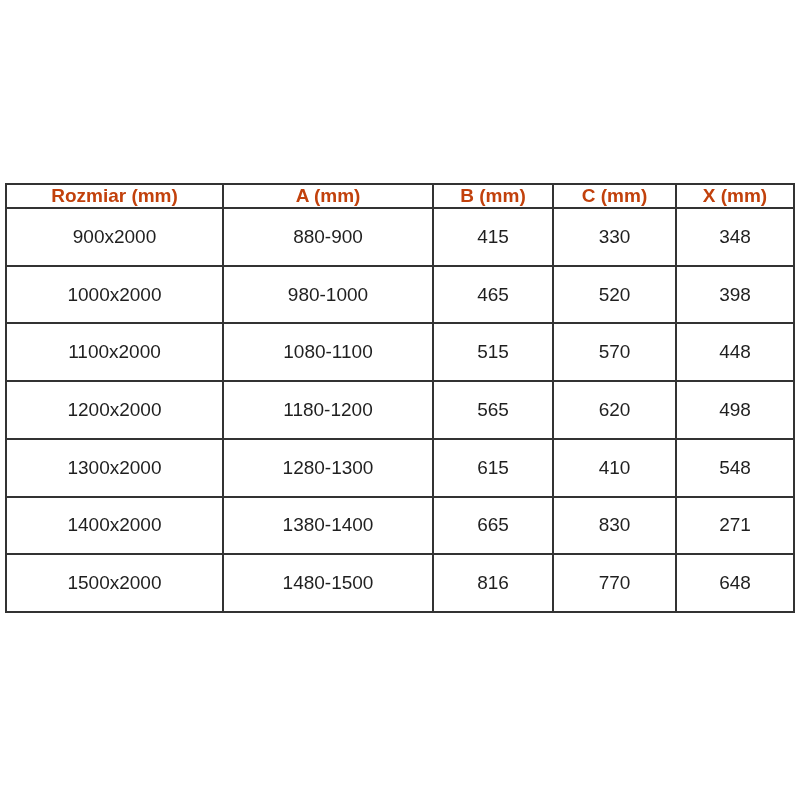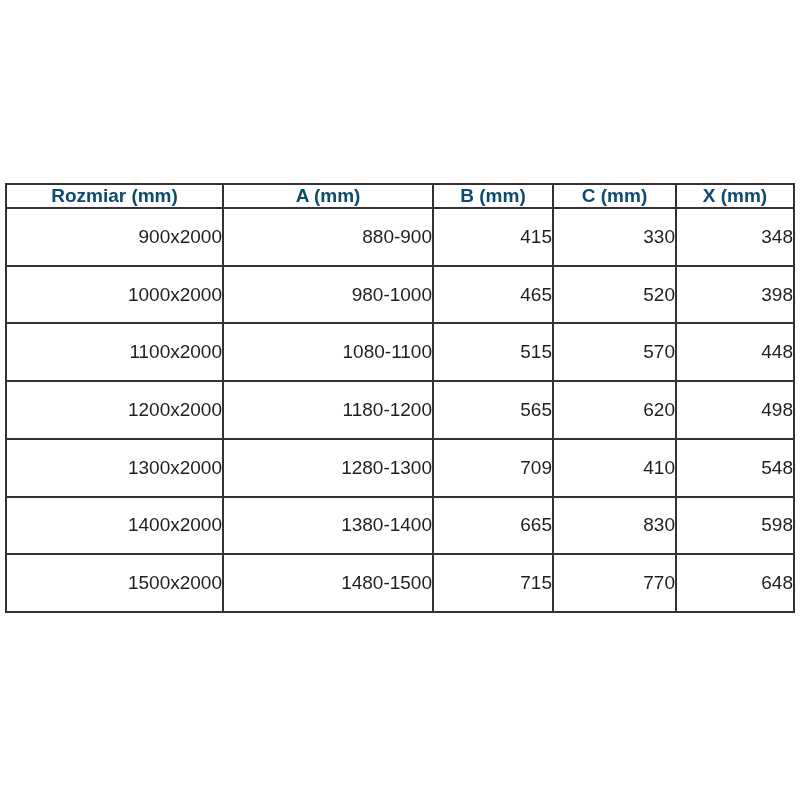--- a/index.html
+++ b/index.html
@@ -34,26 +34,25 @@
     border: 2px solid #333333;
     text-align: center;
     vertical-align: middle;
     font-size: 19px;
     padding: 0;
     overflow: hidden;
     white-space: nowrap;
   }
   table.spec-table th {
     font-weight: bold;
-    color: #0c4a6e;
+    color: #c2410c;
   }
   table.spec-table td {
     font-weight: normal;
     color: #1f1f1f;
-    text-align: right;
   }
   col.c-rozmiar { width: 217px; }
   col.c-a       { width: 210px; }
   col.c-b       { width: 120px; }
   col.c-c       { width: 123px; }
   col.c-x       { width: 118px; }
 </style>
 </head>
 <body>
 
@@ -100,33 +99,33 @@
       <tr>
         <td>1200x2000</td>
         <td>1180-1200</td>
         <td>565</td>
         <td>620</td>
         <td>498</td>
       </tr>
       <tr>
         <td>1300x2000</td>
         <td>1280-1300</td>
-        <td>709</td>
+        <td>615</td>
         <td>410</td>
         <td>548</td>
       </tr>
       <tr>
         <td>1400x2000</td>
         <td>1380-1400</td>
         <td>665</td>
         <td>830</td>
-        <td>598</td>
+        <td>271</td>
       </tr>
       <tr>
         <td>1500x2000</td>
         <td>1480-1500</td>
-        <td>715</td>
+        <td>816</td>
         <td>770</td>
         <td>648</td>
       </tr>
     </tbody>
   </table>
 </div>
 
 </body></html>

